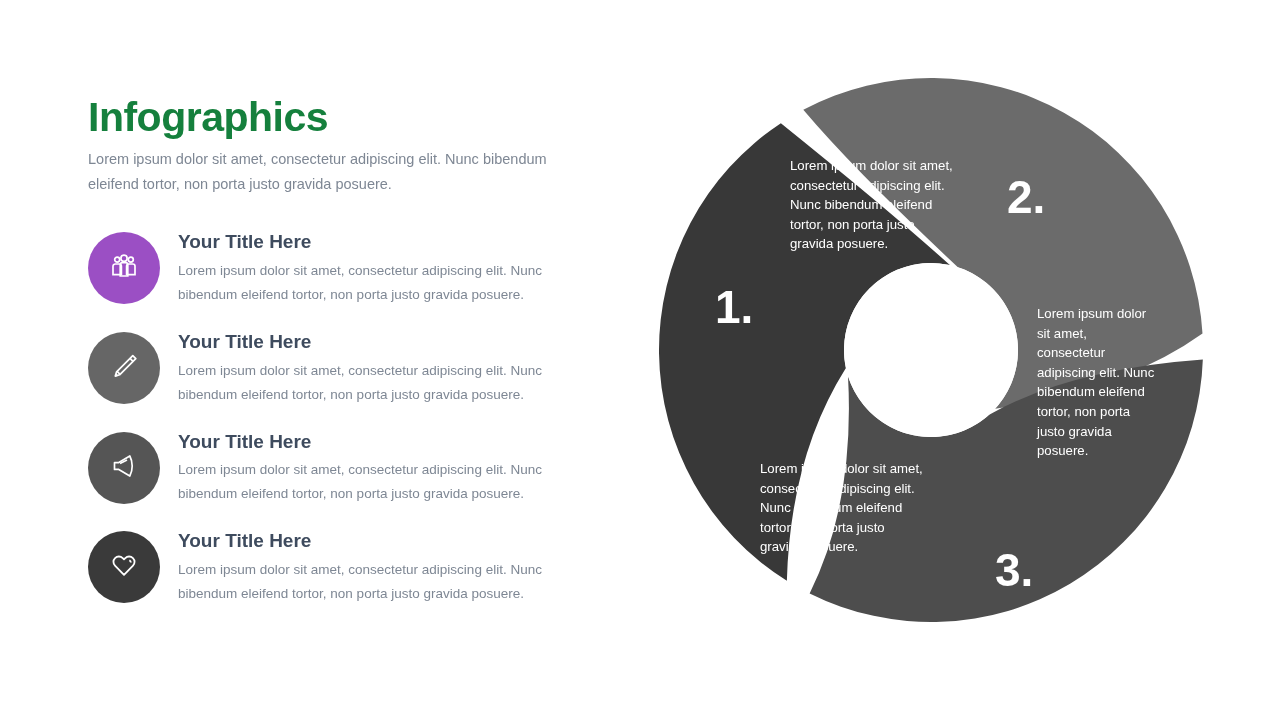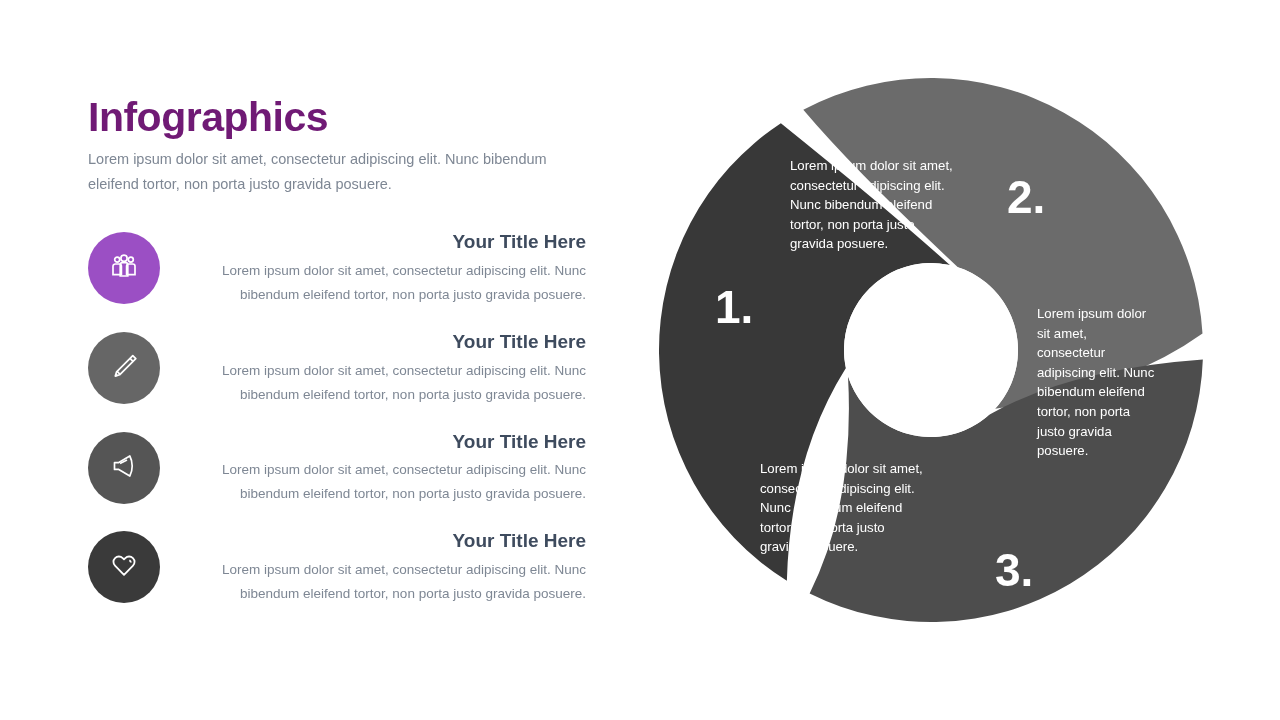--- a/index.html
+++ b/index.html
@@ -19,21 +19,21 @@
   #left-column {
     position: absolute;
     left: 88px;
     top: 96px;
     width: 500px;
   }
 
   #page-title {
     font-size: 41px;
     font-weight: bold;
-    color: #701a75;
+    color: #15803d;
     letter-spacing: -0.5px;
     line-height: 1.05;
     margin: 0 0 8px 0;
   }
 
   #page-subtitle {
     font-size: 14.5px;
     color: #7e8794;
     line-height: 1.72;
     margin: 0;
@@ -41,21 +41,20 @@
   }
 
   #feature-list {
     margin-top: 32px;
   }
 
   .feature-item {
     display: flex;
     align-items: flex-start;
     margin-bottom: 22px;
-    text-align: right;
   }
 
   .feature-icon-circle {
     width: 72px;
     height: 72px;
     min-width: 72px;
     border-radius: 50%;
     display: flex;
     align-items: center;
     justify-content: center;

